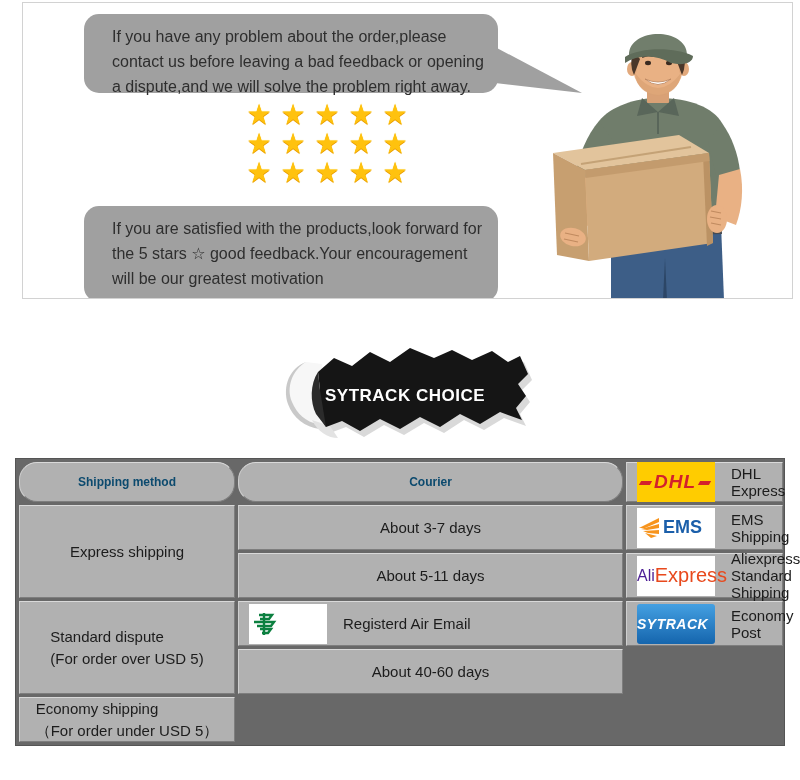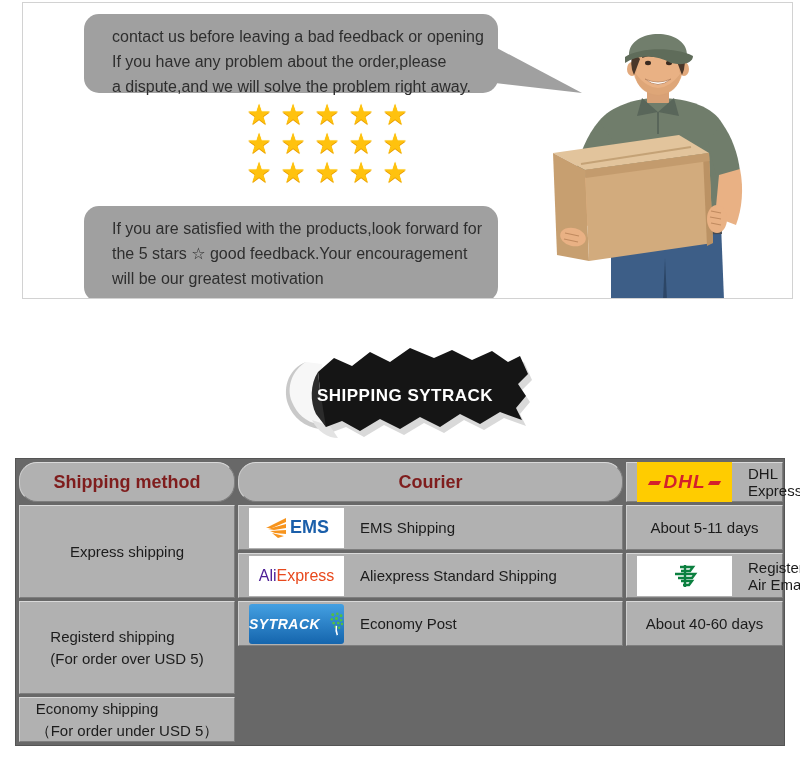--- a/index.html
+++ b/index.html
@@ -31,54 +31,54 @@
 
   
   .ship-table { position:absolute; left:15px; top:458px; width:770px;
     display:grid; grid-template-columns:216px 385px 157px;
     grid-template-rows:40px 45px 45px 45px 45px 45px;
     gap:3px; padding:3px; background:#686868; border:1px solid #555; }
   .cell { background:#b1b1b1; color:#1c1c1c; font-size:15px;
     border-top:1px solid #d9d9d9; border-left:1px solid #cfcfcf;
     border-right:1px solid #7e7e7e; border-bottom:1px solid #7e7e7e;
     display:flex; align-items:center; justify-content:center; }
-  .head { font-weight:bold; font-size:18px; color:#7f1d1d;border-radius:18px; }
+  .head { font-weight:bold; font-size:12px; color:#0c4a6e;border-radius:18px; }
   .method { flex-direction:column; }
   .method .blk { text-align:left; line-height:22px; }
   .m-express { grid-column:1; grid-row:2 / span 2; }
   .m-standard { grid-column:1; grid-row:4 / span 2; }
   .m-economy { grid-column:1; grid-row:6; }
   .courier { justify-content:flex-start; padding-left:10px; }
   .courier .label { margin-left:16px; }
-  .logo { width:95px; height:40px; flex:none; display:flex;
-    align-items:center; justify-content:center; }
+  .logo { width:78px; height:40px; flex:none; display:flex;
+    align-items:center; }
   .logo-dhl { background:#ffcc00; }
   .dhl-txt { color:#d3202c; font-weight:bold; font-style:italic;
     font-size:19px; letter-spacing:1px; }
   .dhl-dash { width:11px; height:4px; background:#d3202c; margin:2px 3px 0;
     transform:skewX(-30deg); }
   .logo-ems { background:#ffffff; gap:2px; }
   .ems-txt { color:#1b5faa; font-weight:bold; font-size:18px; }
   .logo-ali { background:#ffffff; }
   .ali-a { color:#4c1d95; font-size:16px; }
-  .ali-b { color:#e8491d; font-size:16px; }
+  .ali-b { color:#e8491d; font-size:20px; }
   .logo-cp { background:#ffffff; }
   .logo-sytrack { background:linear-gradient(180deg,#44a0e2,#1565ad);
     border-radius:3px; gap:9px; }
   .sytrack-txt { color:#ffffff; font-weight:bold; font-style:italic;
     font-size:14px; letter-spacing:0.5px; }
 </style>
 </head>
 <body>
 
 <div class="banner">
 
   <div class="bubble bubble-top">
+    <div class="ln">If you have any problem about the order,please</div>
     <div class="ln">contact us before leaving a bad feedback or opening</div>
-    <div class="ln">If you have any problem about the order,please</div>
     <div class="ln">a dispute,and we will solve the problem right away.</div>
   </div>
 
   <svg class="tail" width="90" height="52">
     <polygon points="0,2 0,38 87,48" fill="#a0a0a0"></polygon>
   </svg>
 
   <div class="stars">
     <span class="star">★</span>
     <span class="star">★</span>
@@ -160,21 +160,21 @@
     <polygon fill="#d9d9d9" points="50,38 66,24 84,32 102,18 122,28 142,14 166,24 184,16 204,26 224,17 240,28 252,22 260,40 250,50 258,62 248,74 254,86 232,78 212,90 192,80 172,93 152,83 132,95 112,85 92,97 74,87 58,93 46,74 52,56"></polygon>
 
     <path d="M34 22 C18 28 10 46 16 64 C21 78 33 87 48 89 L56 92 L50 24 Z" fill="#f7f7f7"></path>
     <path d="M34 22 C20 30 14 48 20 62 C25 74 34 82 46 84 L48 89 C33 87 21 78 16 64 C10 46 18 28 34 22 Z" fill="#c9c9c9"></path>
     <path d="M40 80 C46 92 56 98 66 98 L58 86 Z" fill="#e3e3e3"></path>
 
     <polygon fill="#151515" points="46,32 62,18 80,26 98,12 118,22 138,8 162,18 180,10 200,20 220,11 236,22 248,16 256,34 246,44 254,56 244,68 250,80 228,72 208,84 188,74 168,87 148,77 128,89 108,79 88,91 70,81 54,87 42,68 48,50"></polygon>
 
     <path d="M46 32 C38 44 38 62 44 74 L54 87 L48 50 Z" fill="#2b2b2b"></path>
   </svg>
-  <div class="ribbon-title">SHIPPING SYTRACK</div>
+  <div class="ribbon-title">SYTRACK CHOICE</div>
 </div>
 
 <div class="ship-table">
 
   <div class="cell head">Shipping method</div>
   <div class="cell head">Courier</div>
 
   <div class="cell method m-express">
     <div class="blk">
       <div>Express shipping</div>
@@ -182,38 +182,39 @@
   </div>
 
   <div class="cell courier">
     <div class="logo logo-dhl">
       <span class="dhl-dash"></span>
       <span class="dhl-txt">DHL</span>
       <span class="dhl-dash"></span>
     </div>
     <span class="label">DHL Express</span>
   </div>
+  <div class="cell">About 3-7 days</div>
 
   <div class="cell courier">
     <div class="logo logo-ems">
       <svg width="24" height="24" viewBox="0 0 24 24">
         <polygon points="2,12 22,2 22,6 8,12" fill="#f7941d"></polygon>
         <polygon points="4,13 22,8 22,12 10,14" fill="#f7941d"></polygon>
         <polygon points="6,15 22,14 22,18 11,17" fill="#f7941d"></polygon>
         <polygon points="8,17 20,20 14,22" fill="#f7941d"></polygon>
       </svg>
       <span class="ems-txt">EMS</span>
     </div>
     <span class="label">EMS Shipping</span>
   </div>
   <div class="cell">About 5-11 days</div>
 
   <div class="cell method m-standard">
     <div class="blk">
-      <div>Registerd shipping</div>
+      <div>Standard dispute</div>
       <div>(For order over USD 5)</div>
     </div>
   </div>
 
   <div class="cell courier">
     <div class="logo logo-ali">
       <span class="ali-a">Ali</span>
         <span class="ali-b">Express</span>
     </div>
     <span class="label">Aliexpress Standard Shipping</span>

